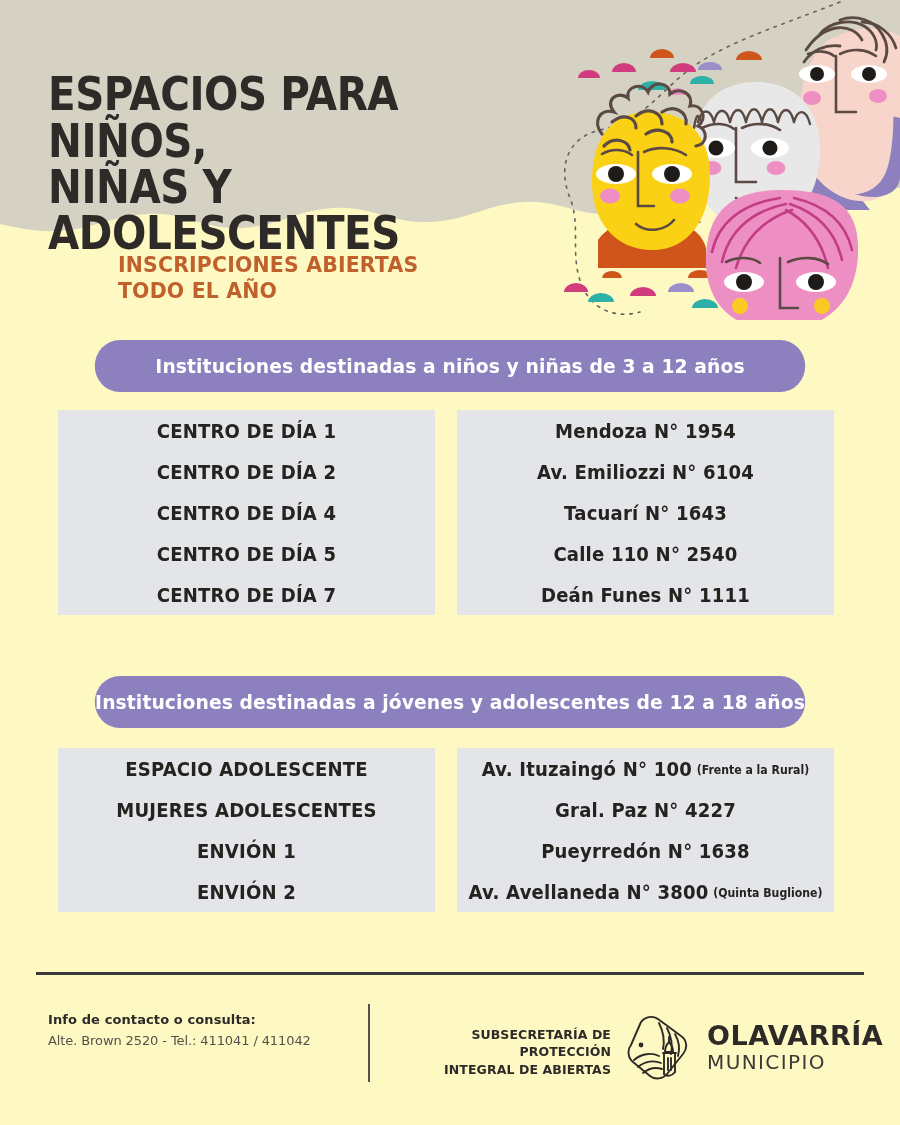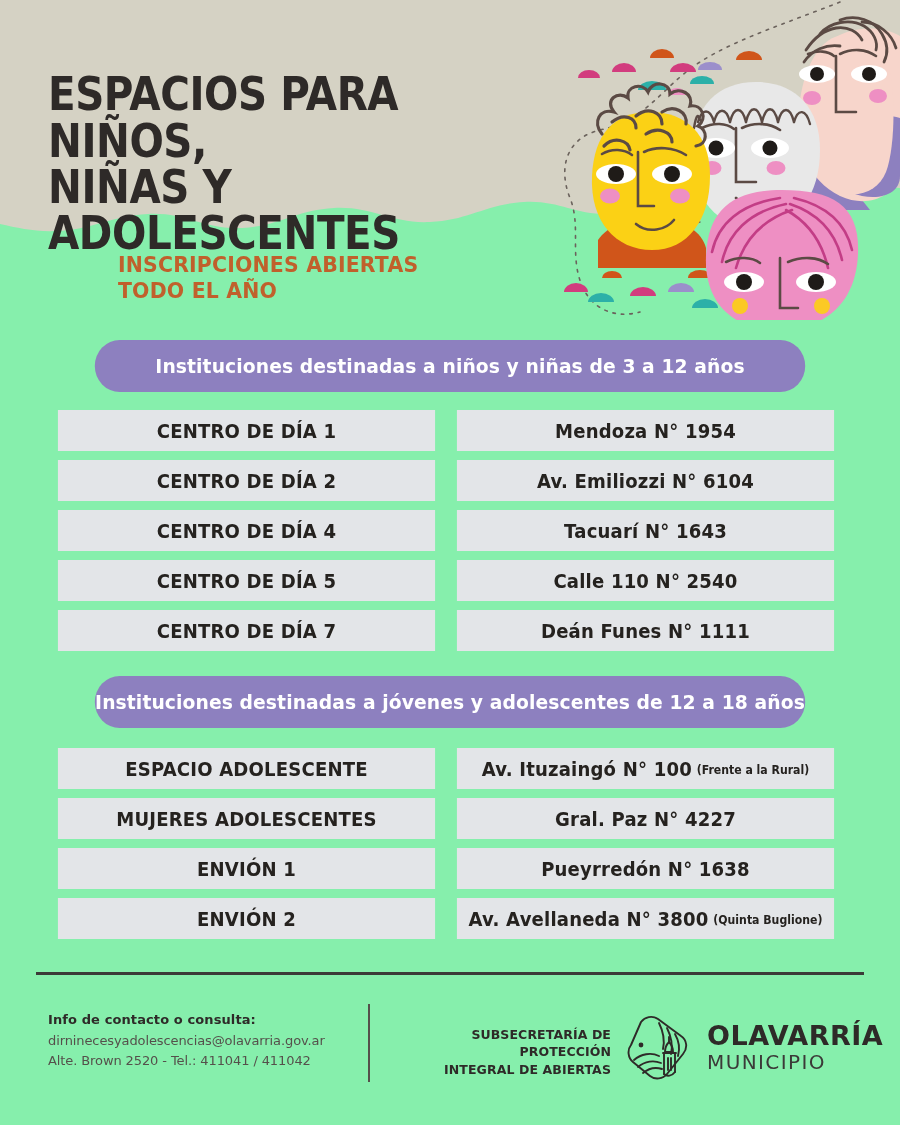--- a/index.html
+++ b/index.html
@@ -13,21 +13,21 @@
     background: #FAF4EC;
     font-family: "Liberation Sans", sans-serif;
     overflow: hidden;
     position: relative;
   }
 
   .poster {
     position: relative;
     width: 900px;
     height: 1125px;
-    background: #86efac;
+    background: #fef9c3;
     overflow: hidden;
   }
 
   
   .header {
     position: absolute;
     left: 0; top: 0;
     width: 900px;
     height: 320px;
     overflow: hidden;
@@ -101,21 +101,20 @@
   #banner-1 { left: 80px; top: 340px; width: 740px; }
   #banner-2 { left: 80px; top: 676px; width: 740px; }
 
   .table { position: absolute; left: 48px; width: 804px; }
   #table-1 { top: 410px; }
   #table-2 { top: 748px; }
 
   .row {
     display: flex;
     gap: 2px;
-    margin-bottom: 9px;
     height: 41px;
   }
   .cell {
     background: #E3E5E8;
     display: flex;
     align-items: center;
     justify-content: center;
     color: #25221F;
     font-family: "DejaVu Sans", sans-serif;
     font-weight: bold;
@@ -517,21 +516,20 @@
         </div>
       </div>
     </div>
 
   <div class="footer-rule"></div>
 
   <div class="footer">
 
     <div class="contact">
       <div class="contact-title">Info de contacto o consulta:</div>
-      <div class="contact-line">dirninecesyadolescencias@olavarria.gov.ar</div>
       <div class="contact-line">Alte. Brown 2520 - Tel.: 411041 / 411042</div>
     </div>
 
     <div class="footer-divider"></div>
 
     <div class="subsec">
       <div>SUBSECRETARÍA DE PROTECCIÓN</div>
       <div>INTEGRAL DE ABIERTAS</div>
     </div>
 

